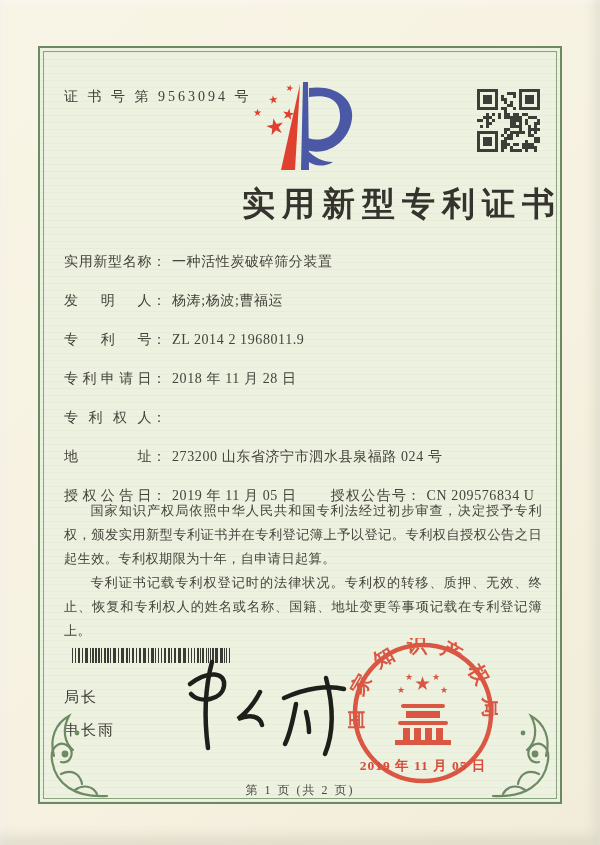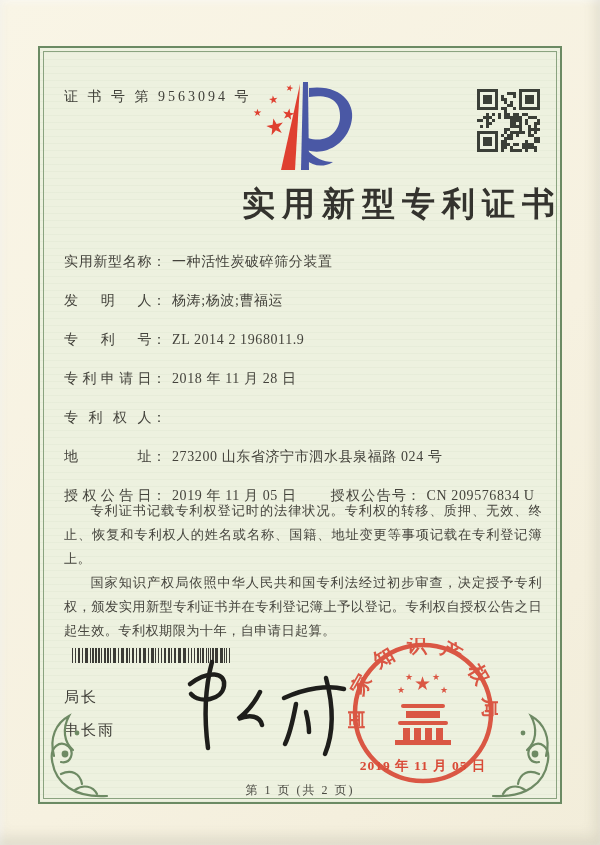--- a/index.html
+++ b/index.html
@@ -265,22 +265,22 @@
         <span class="fvalue">2019 年 11 月 05 日</span>
       <span class="pair2">
         <span class="flabel">授权公告号</span>
           <span class="fcolon">：</span>
           <span class="fvalue">CN 209576834 U</span>
       </span>
     </div>
   </div>
 
   <div class="paras">
+    <p>国家知识产权局依照中华人民共和国专利法经过初步审查，决定授予专利权，颁发实用新型专利证书并在专利登记簿上予以登记。专利权自授权公告之日起生效。专利权期限为十年，自申请日起算。</p>
     <p>专利证书记载专利权登记时的法律状况。专利权的转移、质押、无效、终止、恢复和专利权人的姓名或名称、国籍、地址变更等事项记载在专利登记簿上。</p>
-    <p>国家知识产权局依照中华人民共和国专利法经过初步审查，决定授予专利权，颁发实用新型专利证书并在专利登记簿上予以登记。专利权自授权公告之日起生效。专利权期限为十年，自申请日起算。</p>
   </div>
 
   <div class="barcode" id="barcode"><i style="width:1px"></i><s style="width:2px"></s><i style="width:1px"></i><s style="width:2px"></s><i style="width:2px"></i><s style="width:2px"></s><i style="width:1px"></i><s style="width:2px"></s><i style="width:3px"></i><s style="width:2px"></s><i style="width:1px"></i><s style="width:1px"></s><i style="width:2px"></i><s style="width:1px"></s><i style="width:2px"></i><s style="width:1px"></s><i style="width:2px"></i><s style="width:1px"></s><i style="width:1px"></i><s style="width:2px"></s><i style="width:2px"></i><s style="width:1px"></s><i style="width:2px"></i><s style="width:1px"></s><i style="width:1px"></i><s style="width:2px"></s><i style="width:3px"></i><s style="width:2px"></s><i style="width:1px"></i><s style="width:2px"></s><i style="width:3px"></i><s style="width:2px"></s><i style="width:2px"></i><s style="width:1px"></s><i style="width:1px"></i><s style="width:2px"></s><i style="width:2px"></i><s style="width:2px"></s><i style="width:1px"></i><s style="width:2px"></s><i style="width:2px"></i><s style="width:2px"></s><i style="width:3px"></i><s style="width:2px"></s><i style="width:1px"></i><s style="width:2px"></s><i style="width:3px"></i><s style="width:1px"></s><i style="width:1px"></i><s style="width:2px"></s><i style="width:1px"></i><s style="width:2px"></s><i style="width:1px"></i><s style="width:2px"></s><i style="width:2px"></i><s style="width:2px"></s><i style="width:2px"></i><s style="width:1px"></s><i style="width:1px"></i><s style="width:2px"></s><i style="width:2px"></i><s style="width:2px"></s><i style="width:3px"></i><s style="width:2px"></s><i style="width:3px"></i><s style="width:2px"></s><i style="width:1px"></i><s style="width:2px"></s><i style="width:1px"></i><s style="width:2px"></s><i style="width:1px"></i><s style="width:2px"></s><i style="width:2px"></i><s style="width:1px"></s><i style="width:1px"></i><s style="width:1px"></s><i style="width:2px"></i><s style="width:2px"></s><i style="width:1px"></i><s style="width:1px"></s><i style="width:1px"></i><s style="width:1px"></s><i style="width:1px"></i><s style="width:1px"></s><i style="width:2px"></i><s style="width:1px"></s><i style="width:3px"></i><s style="width:2px"></s><i style="width:3px"></i><s style="width:1px"></s><i style="width:1px"></i><s style="width:1px"></s><i style="width:1px"></i><s style="width:2px"></s><i style="width:1px"></i><s style="width:1px"></s></div>
 
   <div class="bureau">
     <div>局长</div>
     <div>申长雨</div>
   </div>
 
   <svg class="signature" viewBox="0 0 200 130">

